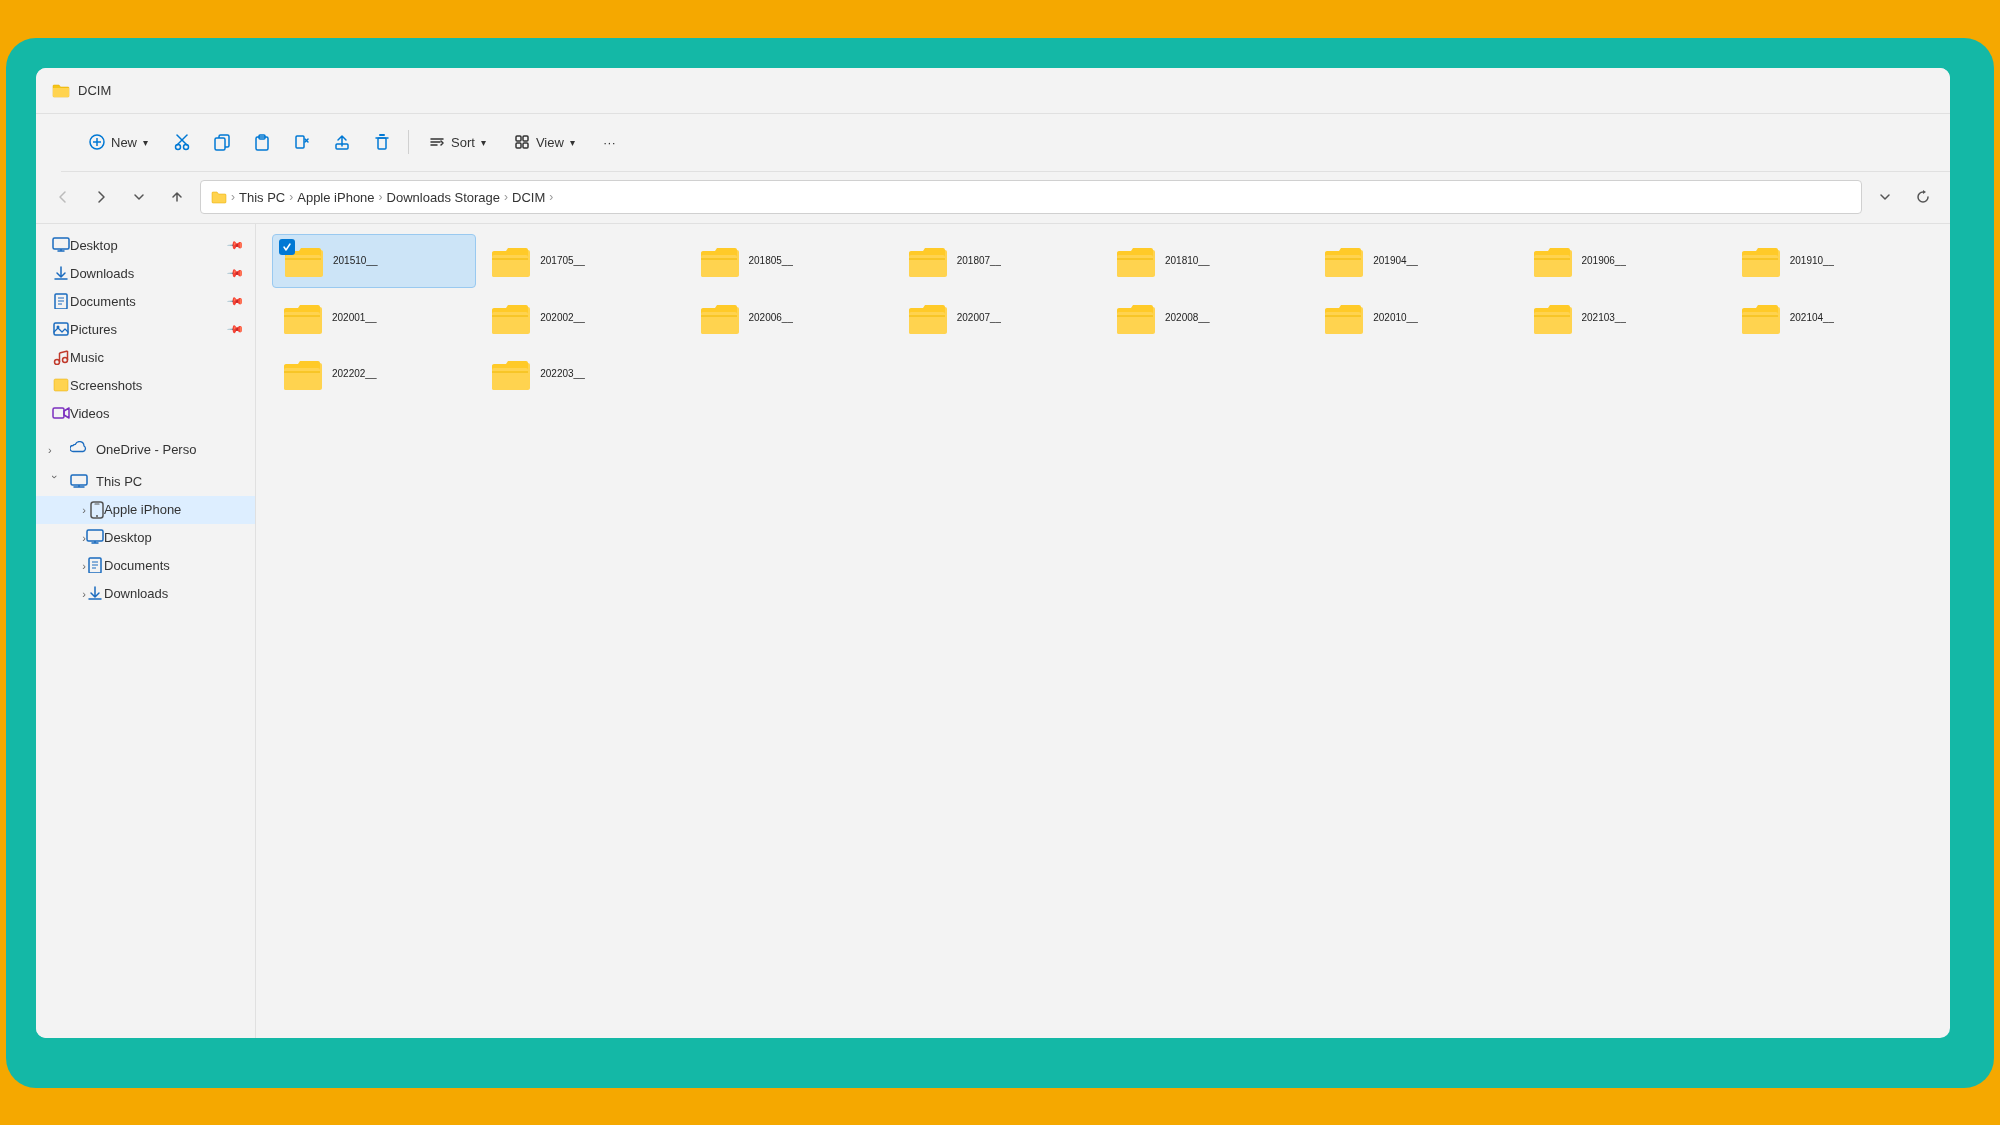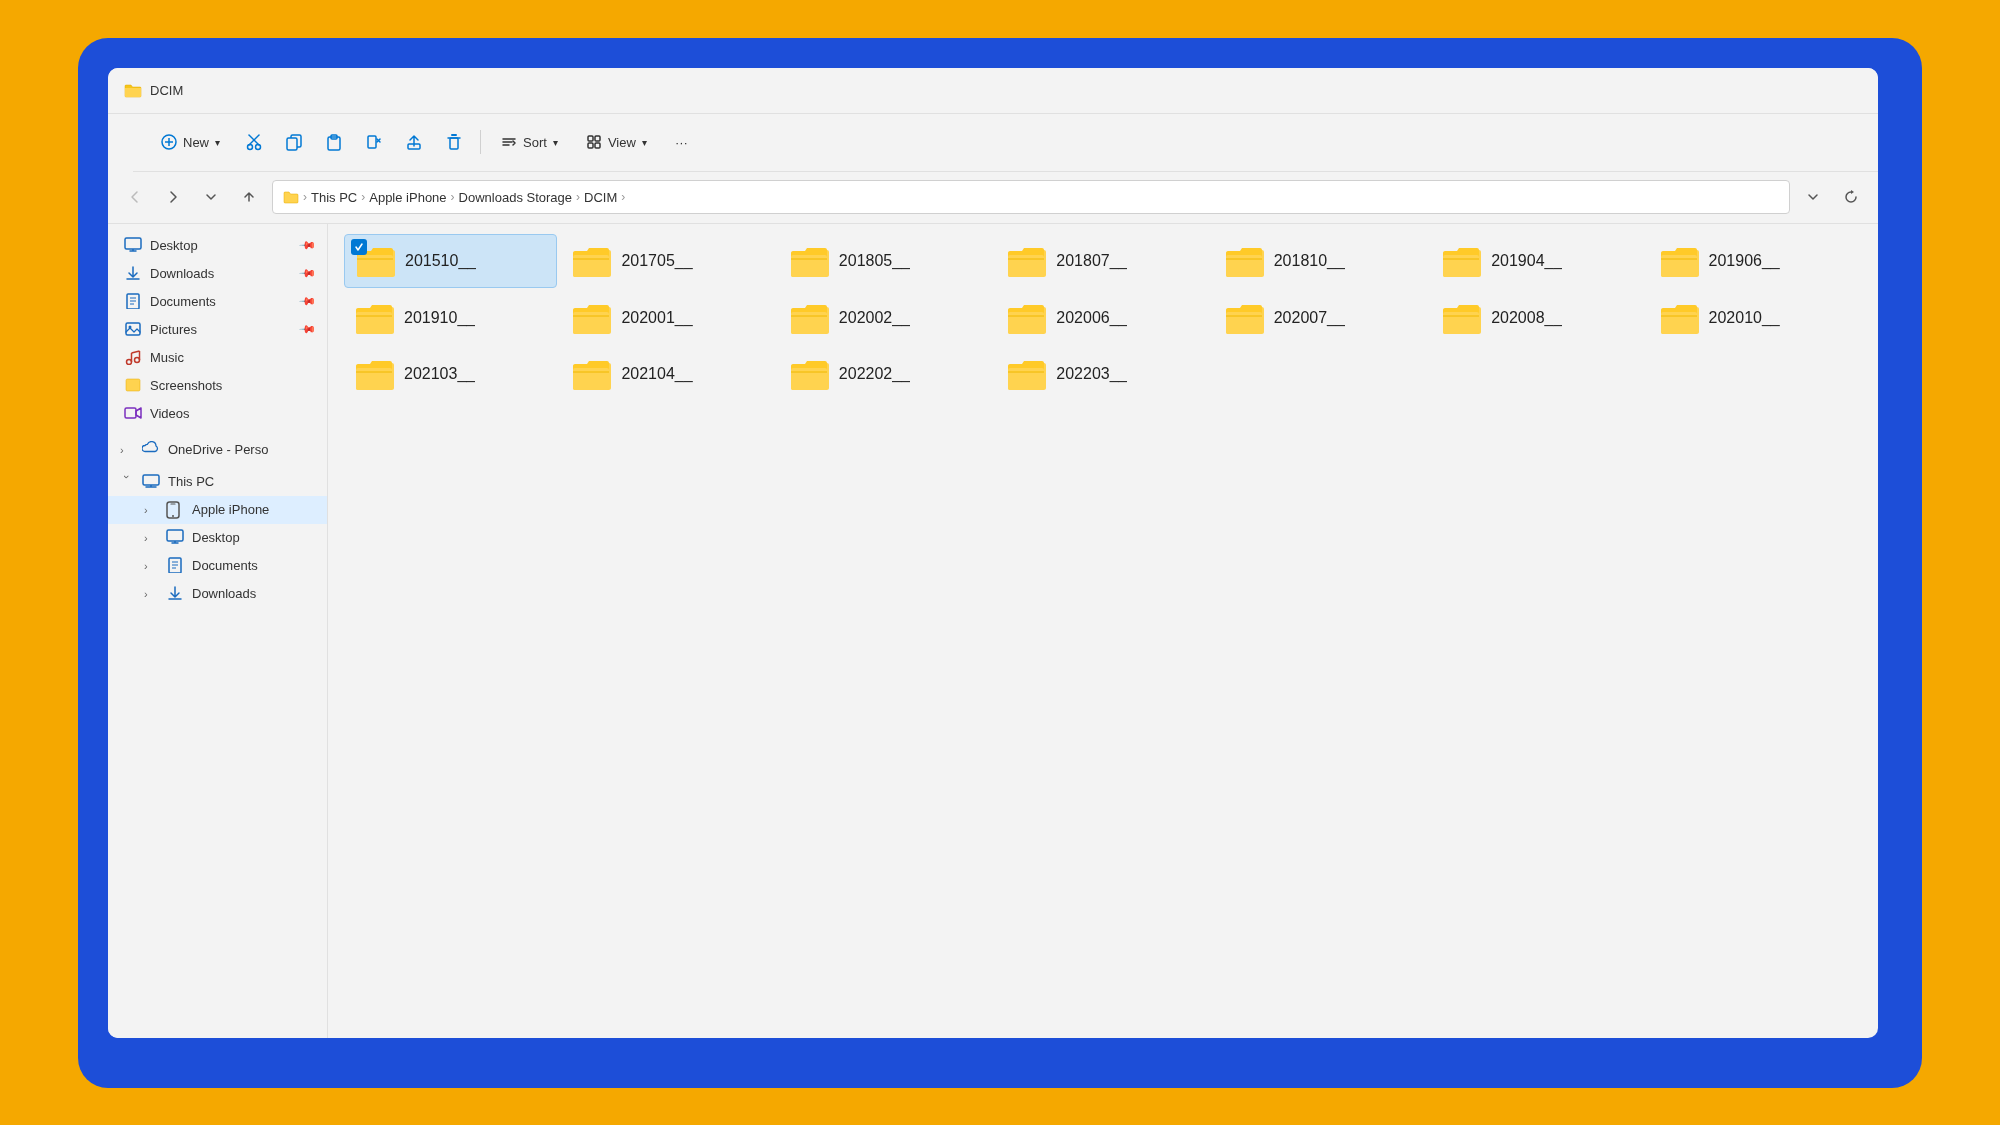--- a/index.html
+++ b/index.html
@@ -7,23 +7,23 @@
       background: #F5A800;
       display: flex;
       align-items: center;
       justify-content: center;
       width: 2000px;
       height: 1125px;
       font-family: 'Segoe UI', Arial, sans-serif;
       overflow: hidden;
     }
     .laptop-frame {
-      width: 1844px;
+      width: 1988px;
       height: 1050px;
-      background: #1d4ed8;
+      background: #14b8a6;
       border-radius: 30px;
       padding: 30px 44px 50px 30px;
       position: relative;
     }
     .screen {
       width: 100%;
       height: 100%;
       background: #f3f3f3;
       border-radius: 10px;
       overflow: hidden;
@@ -171,26 +171,27 @@
       width: 220px;
       min-width: 220px;
       background: #f3f3f3;
       border-right: 1px solid #e0e0e0;
       overflow-y: auto;
       padding: 8px 0;
     }
     .sidebar-item {
       display: flex;
       align-items: center;
-      gap: 8px;
+      gap: 0;
       padding: 5px 12px 5px 16px;
       cursor: pointer;
       font-size: 13px;
       color: #333;
       position: relative;
+      text-align: right;
     }
     .sidebar-item.active { background: #ddeeff; }
     .sidebar-item .pin-icon {
       margin-left: auto;
       color: #888;
       font-size: 11px;
       transform: rotate(45deg);
     }
     .sidebar-expander {
       width: 14px;
@@ -258,21 +259,21 @@
       justify-content: center;
       z-index: 2;
     }
     .folder-checkbox svg { width: 10px; height: 10px; }
     
     .folder-svg {
       width: 40px;
       height: 36px;
     }
     .folder-name {
-      font-size: 16px;
+      font-size: 10px;
       color: #222;
       white-space: nowrap;
       overflow: hidden;
       text-overflow: ellipsis;
       text-align: center;
     }
 
     
     .file-grid::-webkit-scrollbar { width: 8px; }
     .file-grid::-webkit-scrollbar-track { background: #f3f3f3; }

